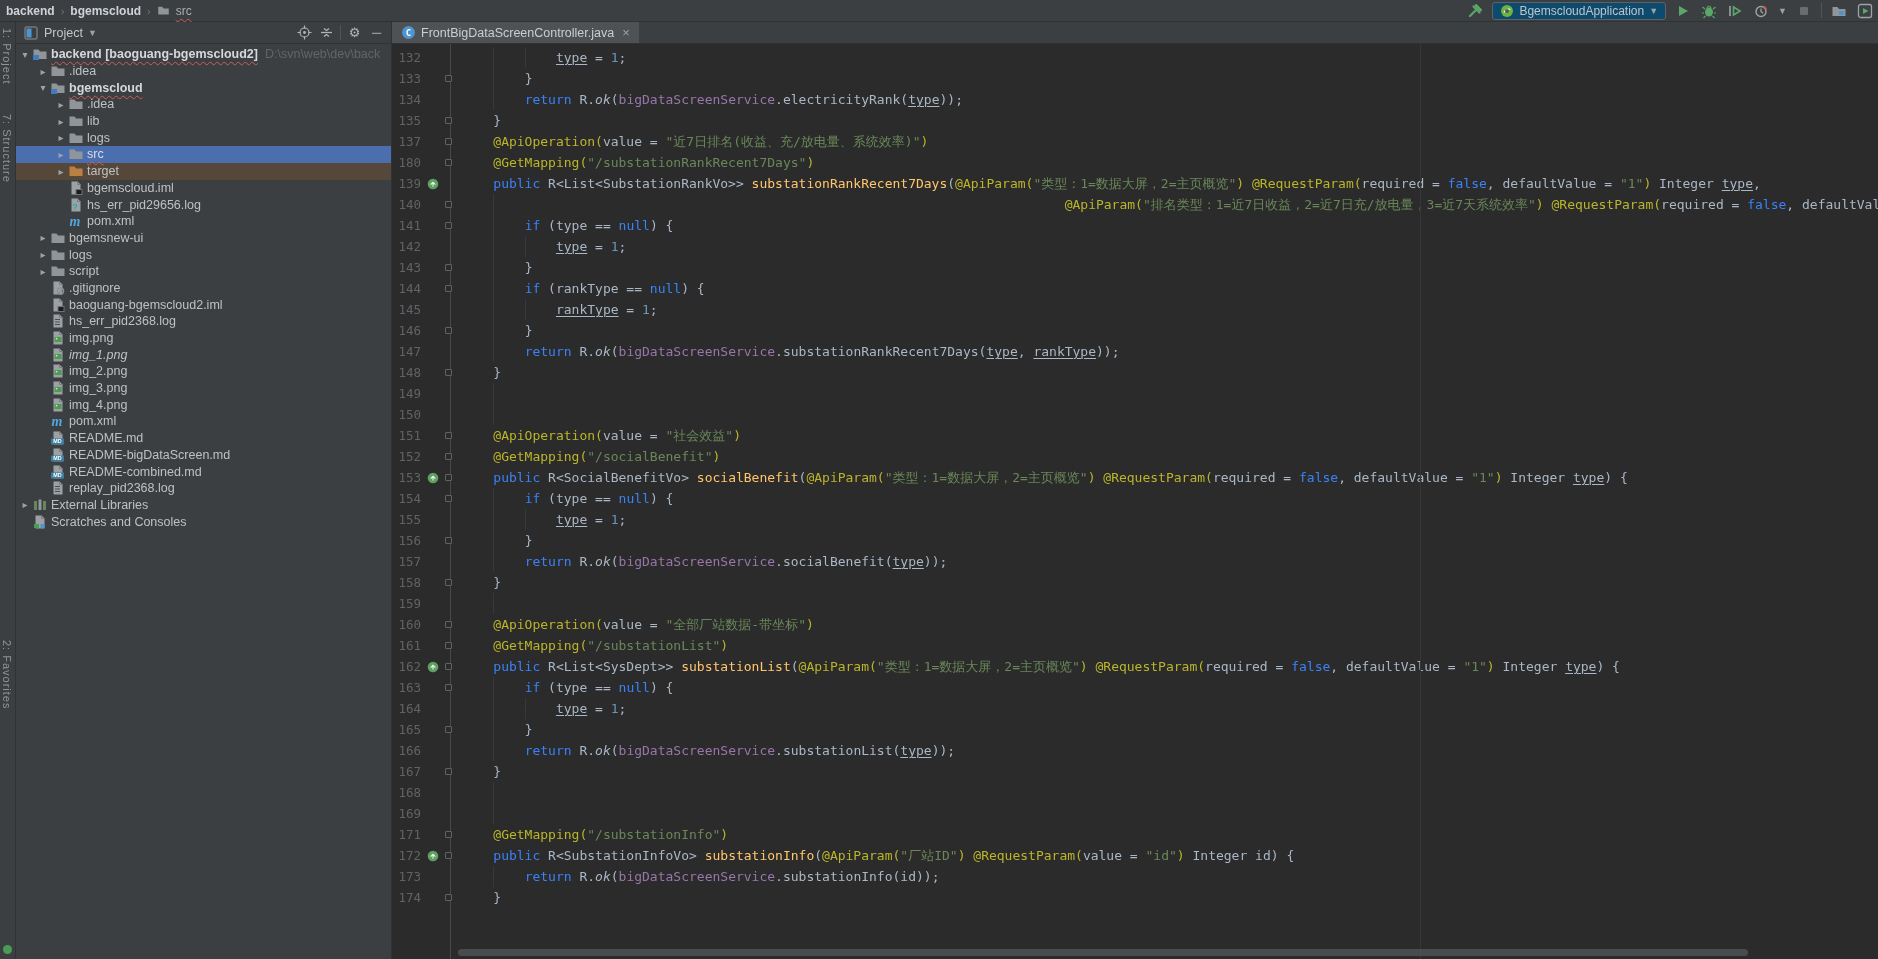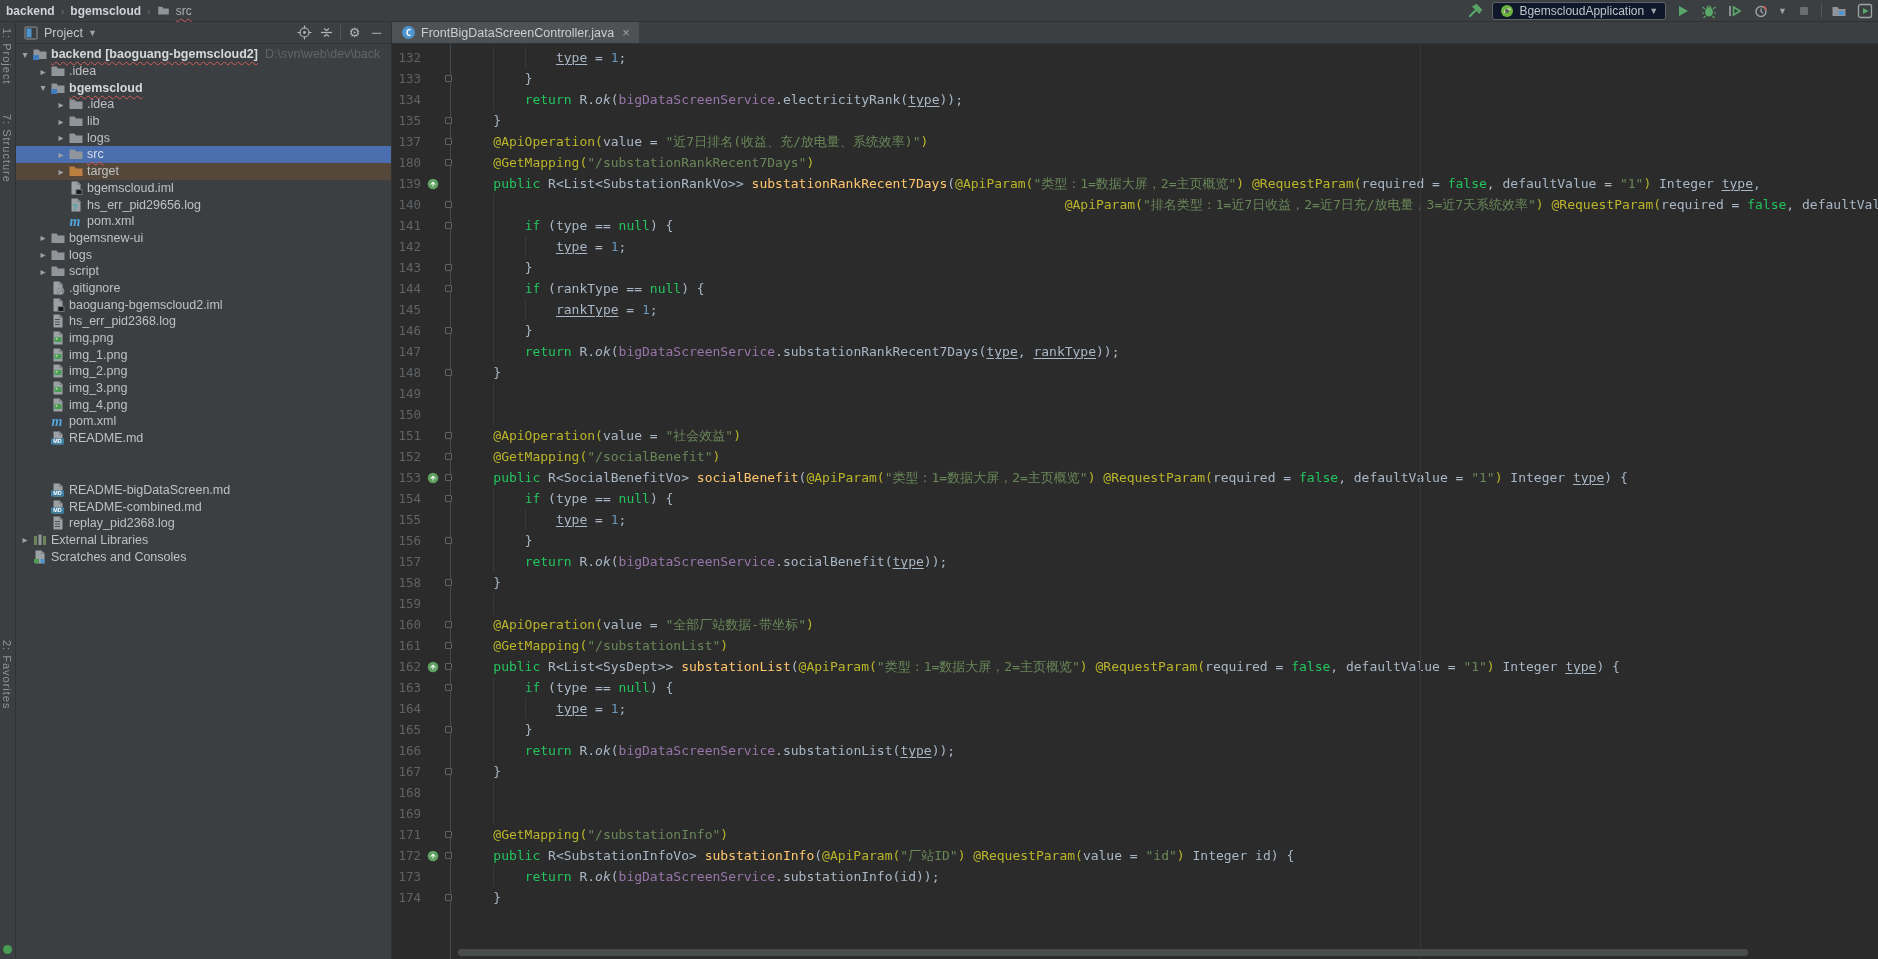--- a/index.html
+++ b/index.html
@@ -7,21 +7,21 @@
   .app{position:relative;width:1878px;height:959px;background:#3c3f41;overflow:hidden;color:#bdc1c4}
 
   
   .topbar{position:absolute;left:0;top:0;width:100%;height:22px;background:#3c3f41;border-bottom:1px solid #303233;display:flex;align-items:center;justify-content:space-between;padding:0 4px 0 6px}
   .crumbs{display:flex;align-items:center;gap:6px;font-size:12px;color:#a9aeb3;white-space:nowrap}
   .crumb.b{font-weight:700;color:#ced3d9}
   .crumb-sep{color:#6f7478;font-size:11px}
   .wavy{text-decoration:underline wavy #cf5b56;text-decoration-thickness:1px;text-underline-offset:3px}
   .tbr{display:flex;align-items:center;gap:8px}
   .tbi{display:inline-flex;align-items:center;justify-content:center;width:18px;height:18px}
-  .runcfg{display:flex;align-items:center;gap:5px;height:18px;background:#0f172a;border:1px solid #5e6264;border-radius:3px;padding:0 7px;font-size:12px;color:#bfc4c8}
+  .runcfg{display:flex;align-items:center;gap:5px;height:18px;background:#0c4a6e;border:1px solid #5e6264;border-radius:3px;padding:0 7px;font-size:12px;color:#bfc4c8}
   .ddv{color:#9da2a6;font-size:9px}
   .vsep{width:1px;height:15px;background:#515557}
 
   
   .lstrip{position:absolute;left:0;top:22px;bottom:0;width:16px;background:#3c3f41;border-right:1px solid #303233}
   .vlabel{position:absolute;left:1px;writing-mode:vertical-rl;font-size:11px;color:#8f9498;letter-spacing:1px;white-space:nowrap}
   .lstrip .dot{position:absolute;left:3px;bottom:5px;width:9px;height:9px;border-radius:50%;background:#499c54}
 
   
   .panel{position:absolute;left:16px;top:22px;bottom:0;width:376px;background:#3c3f41;border-right:1px solid #303233;overflow:hidden}
@@ -45,21 +45,21 @@
   .codearea{position:absolute;top:22px;left:0;right:0;bottom:0;overflow:hidden;font-family:"DejaVu Sans Mono",monospace;font-size:13px;line-height:21px;padding-top:3px}
   .gutline{position:absolute;left:58px;top:0;bottom:0;width:1px;background:#46484a}
   .marginguide{position:absolute;left:1028px;top:0;bottom:0;width:1px;background:#373737}
   .cl{display:flex;height:21px;position:relative}
   .lnum{width:32px;flex:none;text-align:right;color:#606366;font-size:12.5px;padding-right:3px}
   .gico{width:18px;flex:none;display:inline-flex;align-items:center;justify-content:center}
   .gfold{width:12px;flex:none;display:inline-flex;align-items:center;justify-content:center}
   .fm{width:7px;height:7px;border:1px solid #606366;border-radius:1px;background:#2b2b2b}
   .code{white-space:pre;padding-left:8px;color:#a9b7c6}
   .ig{position:absolute;top:0;bottom:0;width:1px;background:#383838}
-  .tk-k{color:#22c55e}
+  .tk-k{color:#3b82f6}
   .tk-a{color:#bbb529}
   .tk-s{color:#6a8759}
   .tk-n{color:#6897bb}
   .tk-m{color:#ffc66d;font-weight:400}
   .tk-f{color:#9876aa}
   .tk-p{color:#a9b7c6}
   .tk-u{color:#a9b7c6;text-decoration:underline;text-decoration-thickness:1px;text-underline-offset:2px}
   .tk-st{color:#a9b7c6;font-style:italic}
   .hscroll{position:absolute;left:66px;width:1290px;bottom:3px;height:7px;background:#4f5254;border-radius:4px;opacity:.85}
 </style>
@@ -356,21 +356,21 @@
           <span class="ticon">
             <svg width="16" height="16" viewBox="0 0 16 16">
               <path d="M3.5 1.5h6l3 3v10h-9z" fill="#9ca1a6"></path>
               <path d="M9.5 1.5v3h3" fill="none" stroke="#7a7f84"></path>
               <rect x="4.5" y="7" width="7" height="5" fill="#499c54"></rect>
               <circle cx="6.6" cy="8.7" r=".9" fill="#d8e0a0"></circle>
             </svg>
           </span>
           <span class="tlabel">img.png</span>
         </div>
-        <div class="trow" style="padding-left: 20px;">
+        <div class="trow" style="padding-left: 20px; font-style: italic;">
           <span class="arr"></span>
           <span class="ticon">
             <svg width="16" height="16" viewBox="0 0 16 16">
               <path d="M3.5 1.5h6l3 3v10h-9z" fill="#9ca1a6"></path>
               <path d="M9.5 1.5v3h3" fill="none" stroke="#7a7f84"></path>
               <rect x="4.5" y="7" width="7" height="5" fill="#499c54"></rect>
               <circle cx="6.6" cy="8.7" r=".9" fill="#d8e0a0"></circle>
             </svg>
           </span>
           <span class="tlabel">img_1.png</span>
@@ -425,21 +425,21 @@
           <span class="ticon">
             <svg width="16" height="16" viewBox="0 0 16 16">
               <path d="M3.5 1.5h6l3 3v10h-9z" fill="#9ca1a6"></path>
               <path d="M9.5 1.5v3h3" fill="none" stroke="#7a7f84"></path>
               <rect x="1" y="8.5" width="13" height="6" fill="#3d7da0"></rect>
               <text x="7.5" y="13.4" font-size="5.4" font-weight="bold" fill="#fff" text-anchor="middle">MD</text>
             </svg>
           </span>
           <span class="tlabel">README.md</span>
         </div>
-        <div class="trow" style="padding-left: 20px; margin-top: 35px;">
+        <div class="trow" style="padding-left: 20px;">
           <span class="arr"></span>
           <span class="ticon">
             <svg width="16" height="16" viewBox="0 0 16 16">
               <path d="M3.5 1.5h6l3 3v10h-9z" fill="#9ca1a6"></path>
               <path d="M9.5 1.5v3h3" fill="none" stroke="#7a7f84"></path>
               <rect x="1" y="8.5" width="13" height="6" fill="#3d7da0"></rect>
               <text x="7.5" y="13.4" font-size="5.4" font-weight="bold" fill="#fff" text-anchor="middle">MD</text>
             </svg>
           </span>
           <span class="tlabel">README-bigDataScreen.md</span>

